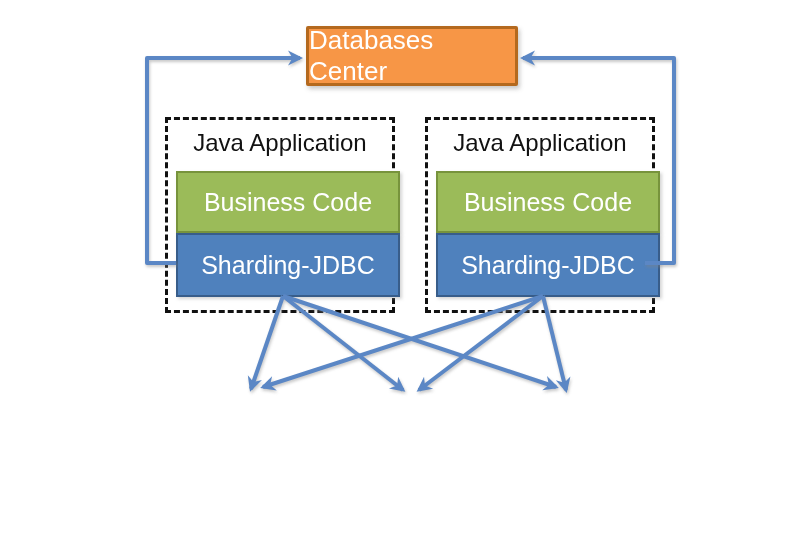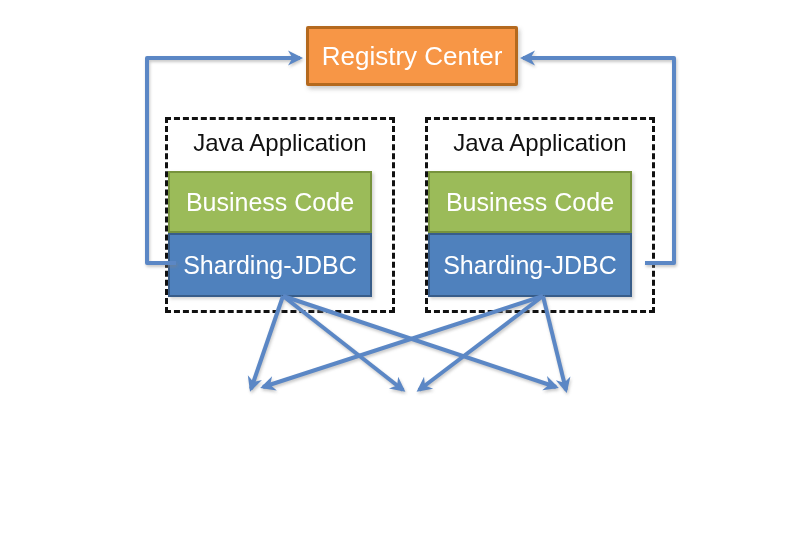--- a/index.html
+++ b/index.html
@@ -31,21 +31,21 @@
     position:absolute;top:117px;width:230px;height:196px;z-index:2;
     border:3px dashed var(--dashed_border,#111);box-sizing:border-box;
   }
   .app1{left:165px;}
   .app2{left:425px;}
   .app-title{
     position:absolute;left:0;top:9px;width:100%;text-align:center;
     color:var(--label_text,#111);font-size:24px;
   }
   .layer{
-    position:absolute;left:0;width:204px;box-sizing:border-box;
+    position:absolute;left:8px;width:224px;box-sizing:border-box;
     display:flex;align-items:center;justify-content:center;
     color:var(--box_text,#fff);font-size:25px;
     box-shadow:2px 2px 3px rgba(150,150,150,.4);
   }
   .layer.business{
     top:51px;height:62px;background:var(--green_fill,#9BBB59);
     border:2px solid var(--green_border,#77933C);
   }
   .layer.jdbc{
     top:113px;height:64px;background:var(--blue_fill,#4F81BD);
@@ -82,21 +82,21 @@
     <path class="connector" d="M645,263 L674,263 L674,58 L523,58" marker-end="url(#ah)"></path>
     <path class="connector" d="M283,296 L251,389" marker-end="url(#ah)"></path>
     <path class="connector" d="M283,296 L403,390" marker-end="url(#ah)"></path>
     <path class="connector" d="M283,296 L556,387" marker-end="url(#ah)"></path>
     <path class="connector" d="M543,296 L263,387" marker-end="url(#ah)"></path>
     <path class="connector" d="M543,296 L419,390" marker-end="url(#ah)"></path>
     <path class="connector" d="M543,296 L566,390" marker-end="url(#ah)"></path>
   </svg>
 
   <div class="registry">
-    <span class="lbl">Registry Center</span>
+    <span class="lbl">Databases Center</span>
   </div>
 
   <div class="app app1">
     <div class="app-title">Java Application</div>
     <div class="layer business">Business Code</div>
     <div class="layer jdbc">Sharding-JDBC</div>
   </div>
 
   <div class="app app2">
     <div class="app-title">Java Application</div>

